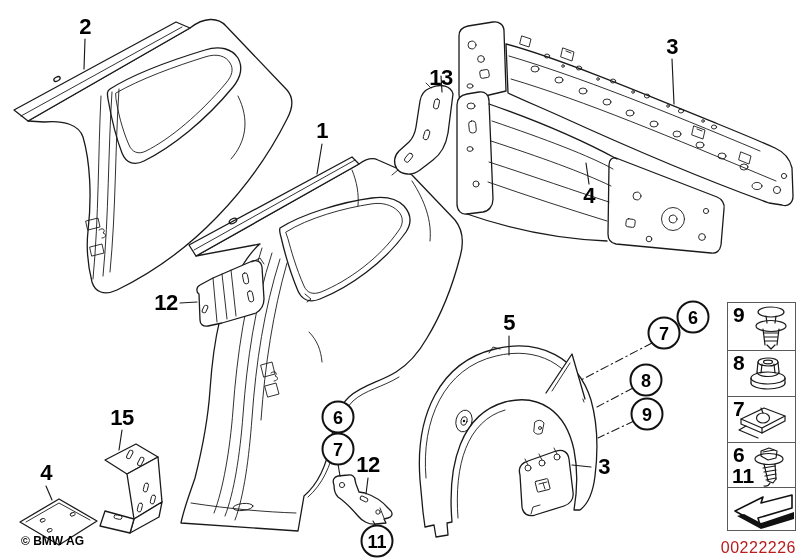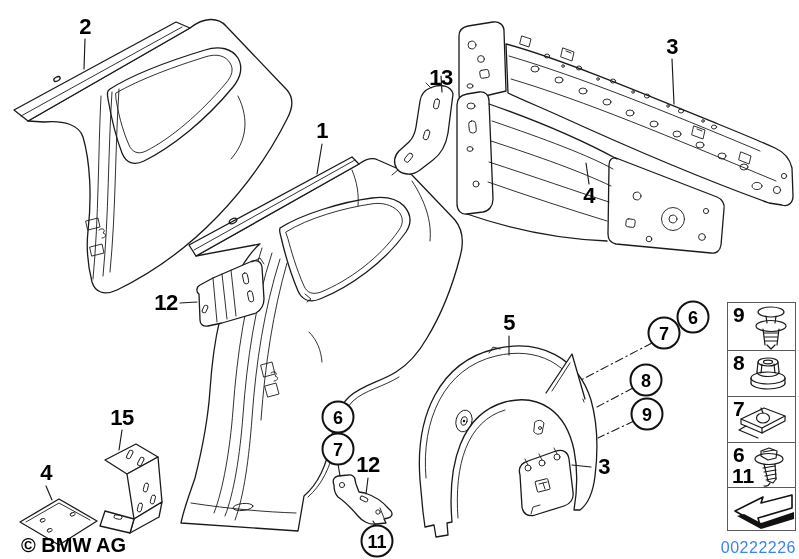--- a/index.html
+++ b/index.html
@@ -15,22 +15,22 @@
   .co{position:absolute;transform:translate(-50%,-50%);font-size:22px;font-weight:bold;
       letter-spacing:-0.5px;line-height:1;white-space:nowrap;}
   .cc{position:absolute;width:29px;height:29px;border:2px solid #111;border-radius:50%;
       background:#fff;transform:translate(-50%,-50%);display:flex;align-items:center;
       justify-content:center;font-size:18px;font-weight:bold;line-height:1;}
   .legend{position:absolute;left:727px;top:303px;width:69px;}
   .cell{position:relative;background:#fff;border:1px solid #5a5a5a;margin-top:-1px;box-sizing:border-box;}
   .cell svg{display:block;}
   .lnum{position:absolute;left:5px;top:1px;font-size:21px;font-weight:bold;line-height:1;}
   .lnum2{position:absolute;left:4px;top:22px;font-size:21px;font-weight:bold;line-height:1;}
-  .copyright{position:absolute;left:21px;top:534px;font-size:20px;font-weight:bold;}
-  .partnum{position:absolute;right:3px;top:539px;font-size:16px;color:#3b82f6;letter-spacing:0.5px;}
+  .copyright{position:absolute;left:21px;top:534px;font-size:12px;font-weight:bold;}
+  .partnum{position:absolute;right:3px;top:539px;font-size:16px;color:#b91c1c;letter-spacing:0.5px;}
 </style>
 </head>
 <body>
 
 <div class="stage">
 
   <svg class="art" width="799" height="559" viewBox="0 0 799 559">
 
     <g>
       <path class="f" d="M190,28 C204,17 218,17 226,26 L287,90 C294,98 293,108 287,119

